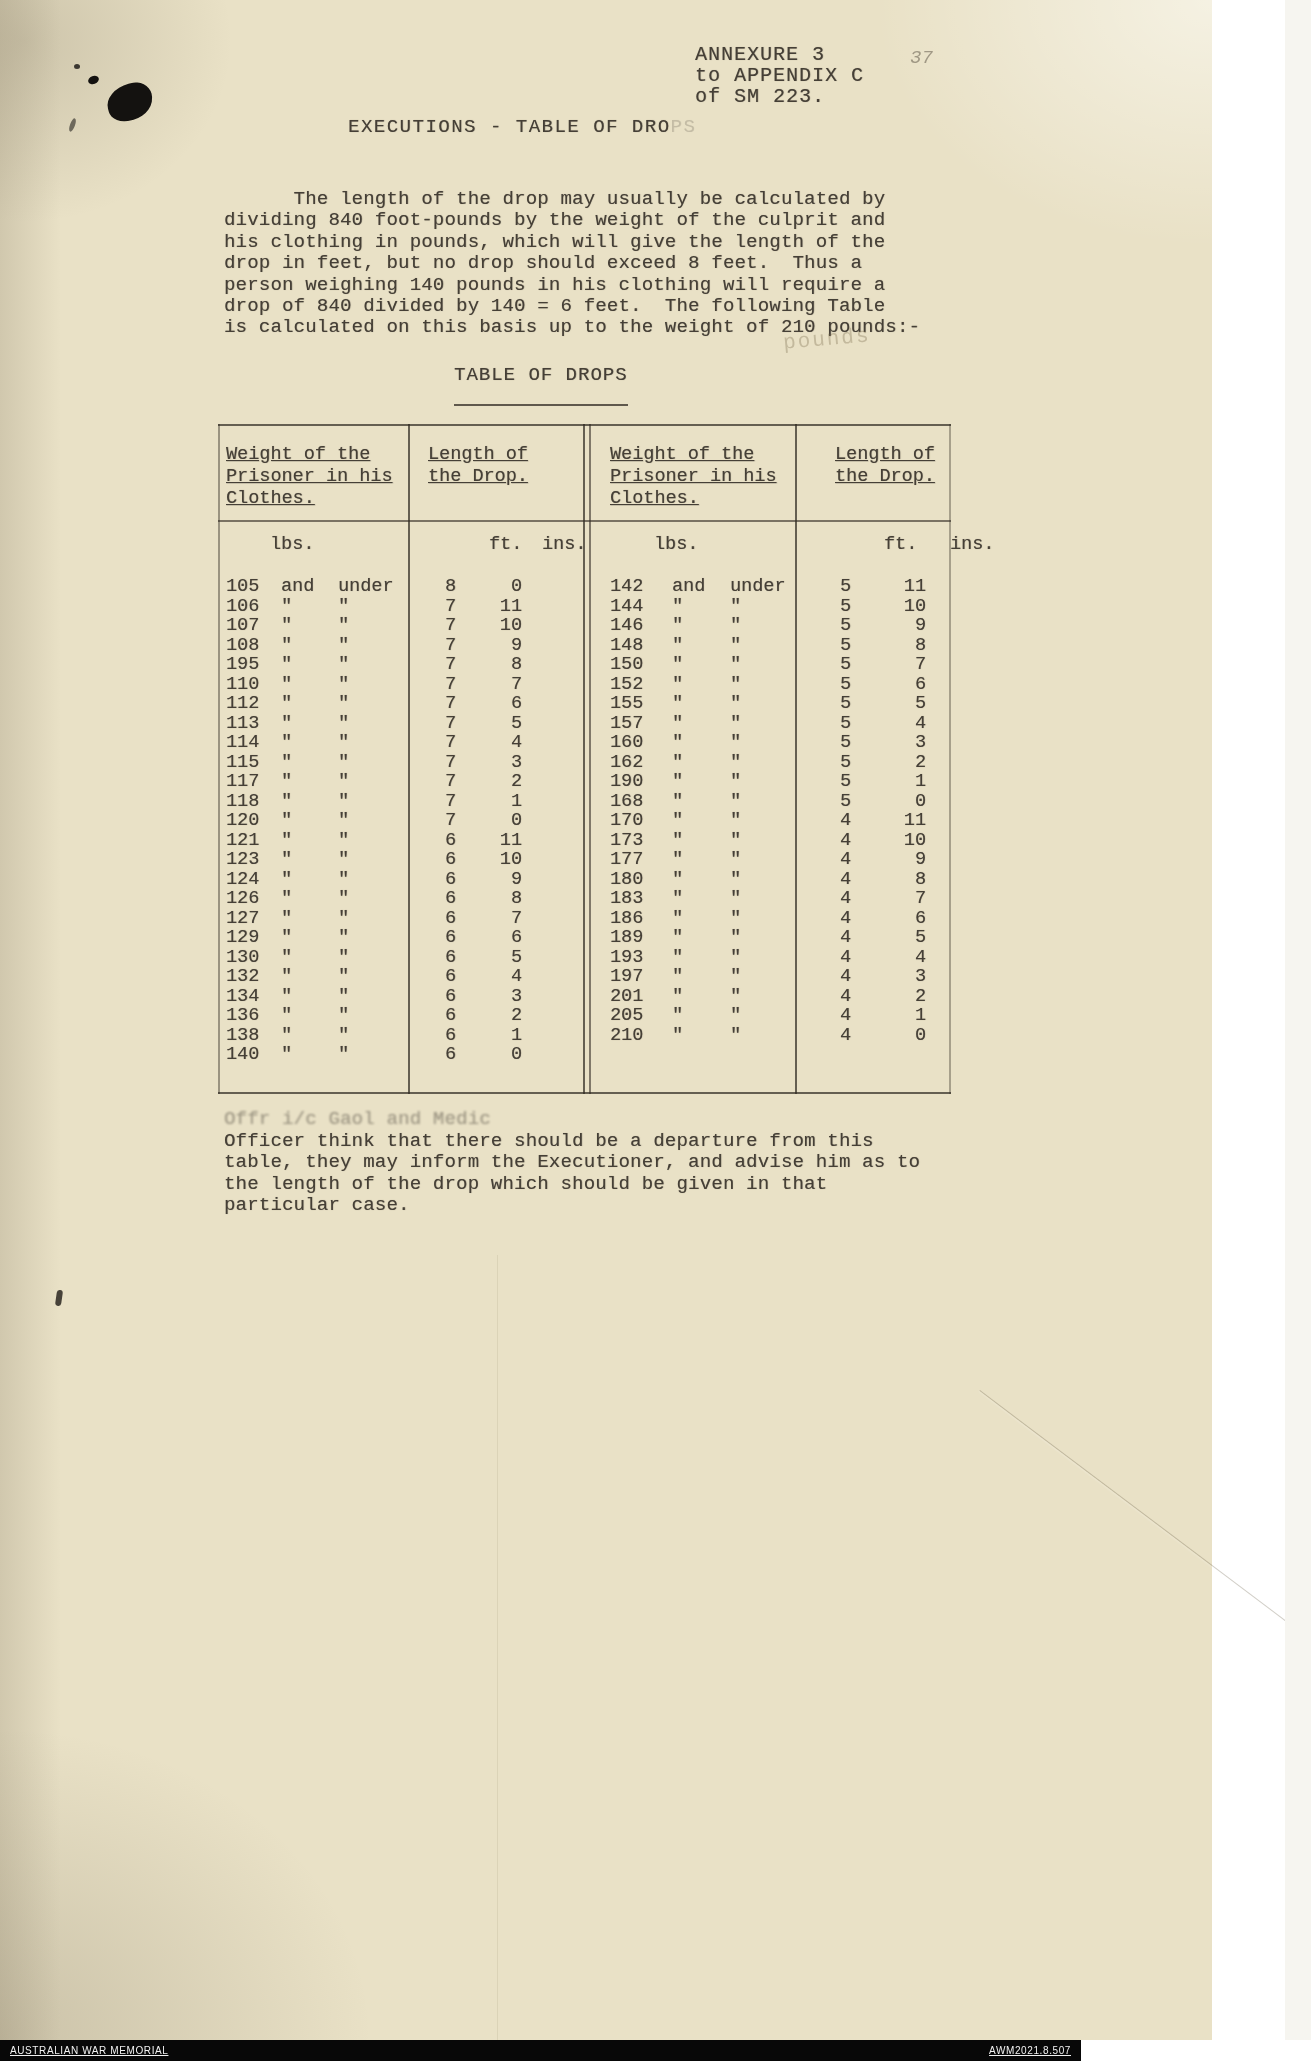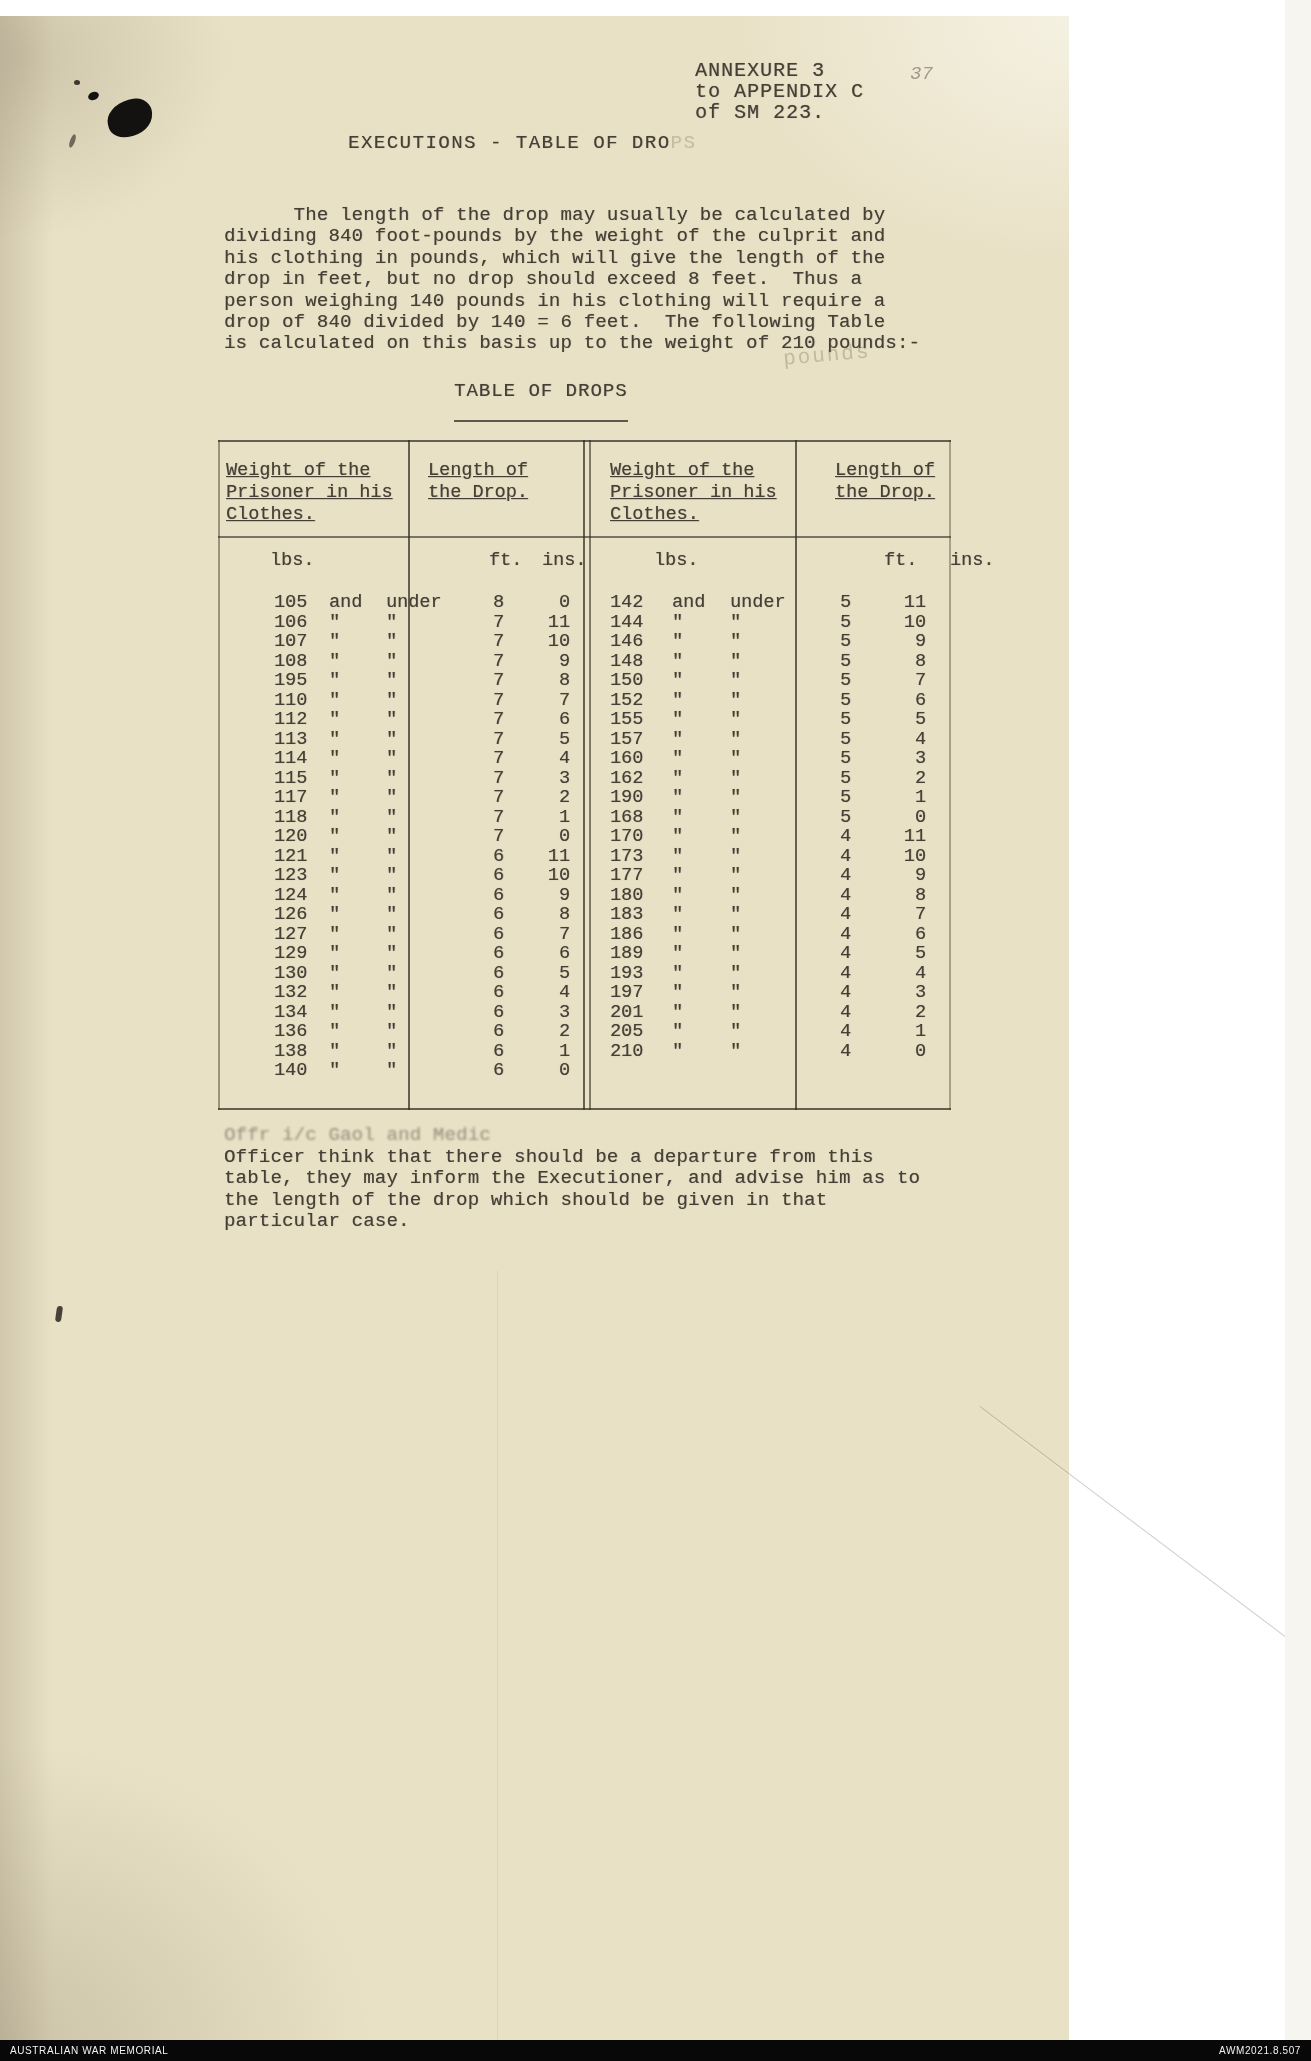--- a/index.html
+++ b/index.html
@@ -2,21 +2,21 @@
 <html><head>
 <meta charset="utf-8">
 <style>
   html,body { margin:0; padding:0; }
   body {
     width:1311px; height:2061px; position:relative; overflow:hidden;
     background:#ffffff;
     font-family:"Liberation Mono", "DejaVu Sans Mono", monospace;
   }
   .paper {
-    position:absolute; left:0; top:16px; width:1069px; height:2040px;
+    position:absolute; left:0; top:0; width:1212px; height:2040px;
     background:
       linear-gradient(90deg, rgba(110,98,75,0.20), rgba(110,98,75,0) 5%),
       radial-gradient(ellipse 520px 380px at 100% 0%, rgba(255,255,250,0.55), transparent 65%),
       radial-gradient(ellipse 620px 520px at 0% 100%, rgba(95,84,62,0.22), transparent 60%),
       radial-gradient(ellipse 320px 280px at 2% 2%, rgba(95,84,62,0.20), transparent 65%),
       #e9e1c6;
   }
   .edge-strip {
     position:absolute; right:0; top:0; width:26px; height:2040px;
     background:#f6f5f0;
@@ -47,21 +47,21 @@
   .v-3 { left:577px; top:0; bottom:0; width:2px; }
   .v-right { right:0; top:0; bottom:0; width:2px; opacity:0.5; }
 
   .th { position:absolute; top:20px; white-space:pre-line; line-height:22px;text-decoration:underline; }
   .th1 { left:8px; } .th2 { left:210px; } .th3 { left:392px; } .th4 { left:617px; }
   .units span { position:absolute; top:110px;margin-left:44px; }
   .u0 { left:8px; } .u1 { left:227px; } .u2 { left:280px; }
   .u3 { left:392px; } .u4 { left:622px; } .u5 { left:688px; }
 
   .half { position:absolute; top:152px; }
-  .half-left { left:8px; width:352px;margin-left:48px; }
+  .half-left { left:8px; width:352px; }
   .half-right { left:392px; width:338px; }
   .trow { position:relative; height:19.5px; }
   .trow span { position:absolute; white-space:pre; }
   .c-w { left:0; }
   .half-left .c-a { left:55px; }  .half-left .c-b { left:112px; }
   .half-left .c-ft { left:219px; } .half-left .c-ins { left:258px; width:38px; text-align:right; }
   .half-right .c-a { left:62px; } .half-right .c-b { left:120px; }
   .half-right .c-ft { left:230px; } .half-right .c-ins { left:272px; width:44px; text-align:right; }
 
   .closing { position:absolute; left:224px; top:1109px; font-size:19px; line-height:21.6px; white-space:pre; letter-spacing:0.2px; }
@@ -71,24 +71,24 @@
   .blot-main { left:107px; top:84px; width:46px; height:36px; border-radius:60% 40% 55% 45% / 55% 45% 60% 40%; transform:rotate(-15deg); }
   .blot-dot1 { left:88px; top:76px; width:11px; height:8px; border-radius:50%; transform:rotate(-20deg); }
   .blot-dot2 { left:74px; top:64px; width:6px; height:5px; border-radius:50%; opacity:0.8; }
   .blot-tail { left:70px; top:118px; width:5px; height:14px; border-radius:50%; transform:rotate(20deg); opacity:0.55; }
   .mark-left { position:absolute; left:56px; top:1290px; width:6px; height:16px; background:#2a2620; border-radius:3px; transform:rotate(8deg); opacity:0.85; }
 
   .crease-d { position:absolute; left:980px; top:1390px; width:430px; height:1px; background:rgba(90,78,55,0.28); transform:rotate(37deg); transform-origin:left top; box-shadow:0 1px 2px rgba(255,255,252,0.35); }
   .crease-v { position:absolute; left:497px; top:1255px; width:1px; height:785px; background:rgba(95,84,62,0.10); }
 
   .footer-bar {
-    position:absolute; left:0; bottom:0; width:1311px; height:21px; background:#080808;
+    position:absolute; left:0; bottom:0; width:1081px; height:21px; background:#080808;
     color:#f2f2f2; font-family:"Liberation Sans", "DejaVu Sans", sans-serif; font-size:10px;
     display:flex; justify-content:space-between; align-items:center;
-    padding:0 10px; box-sizing:border-box; letter-spacing:0.6px;
+    padding:0 10px; box-sizing:border-box; letter-spacing:0.6px;text-decoration:underline;
   }
 </style>
 </head>
 <body>
 
 <div class="paper">
 
   <div class="annotation type">
     <div>ANNEXURE 3</div>
     <div>to APPENDIX C</div>

